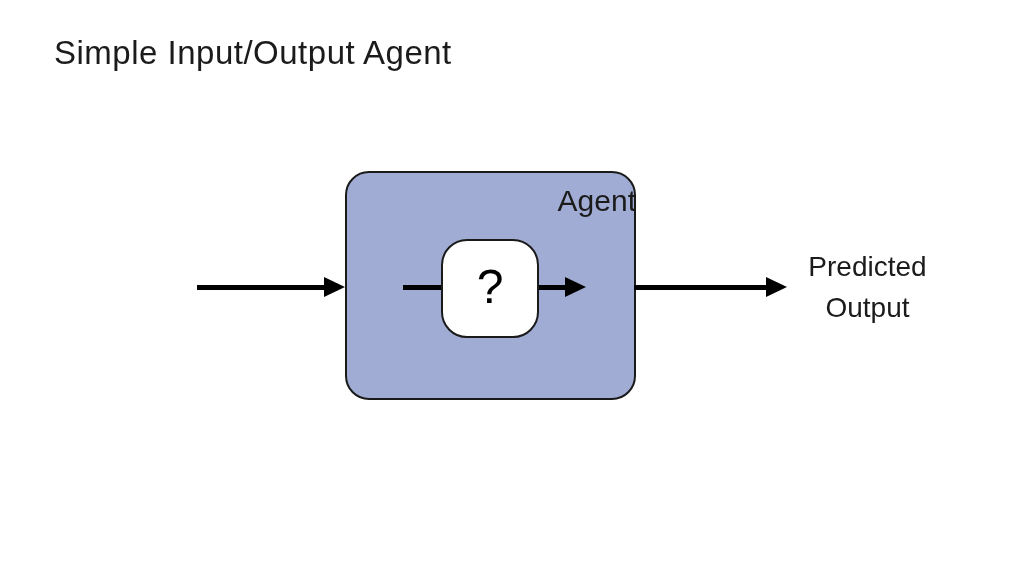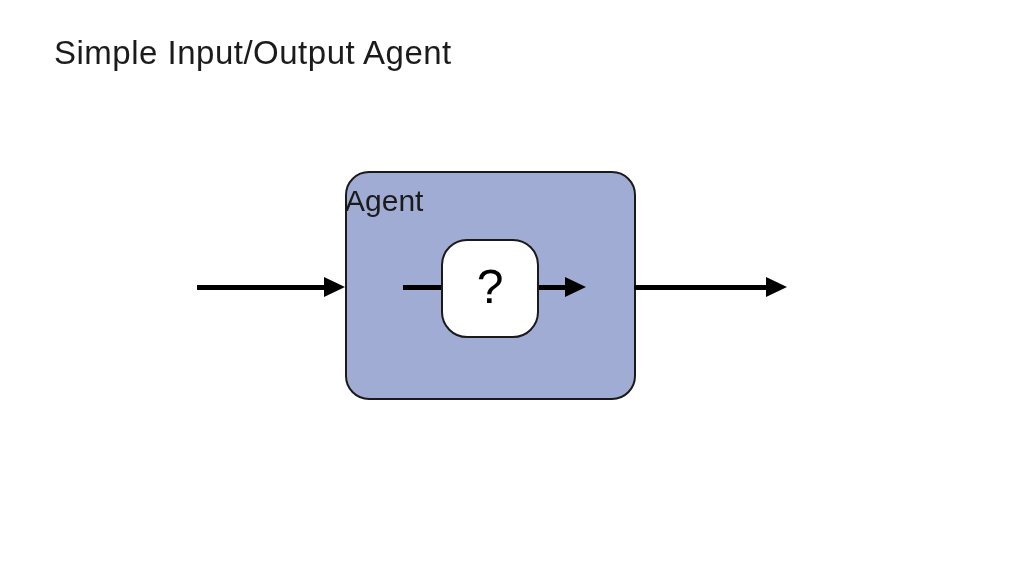--- a/index.html
+++ b/index.html
@@ -71,21 +71,21 @@
 
   
   .agent-box {
     position: absolute;
     left: 345px; top: 171px;
     width: 291px; height: 229px;
     background: var(--agent-box-fill);
     border: 2px solid var(--box-border);
     border-radius: 24px;
   }
-  .agent-label-anchor { position: absolute; left: 345px; width: 291px; top: 184px; text-align: left; font-size: 30px; }
+  .agent-label-anchor { position: absolute; left: 345px; width: 291px; top: 184px; text-align: right; font-size: 30px; }
 
   .inner-box {
     position: absolute;
     left: 441px; top: 239px;
     width: 98px; height: 99px;
     background: var(--inner-box-fill);
     border: 2px solid var(--box-border);
     border-radius: 26px;
     display: flex;
     align-items: center;
@@ -124,14 +124,15 @@
   <div class="arrow arrow-inner-right">
     <div class="shaft"></div>
     <div class="head"></div>
   </div>
 
   <div class="arrow arrow-output">
     <div class="shaft"></div>
     <div class="head"></div>
   </div>
 
+  <div class="io-label output-label">Predicted Output</div>
 
 </div>
 
 </body></html>

